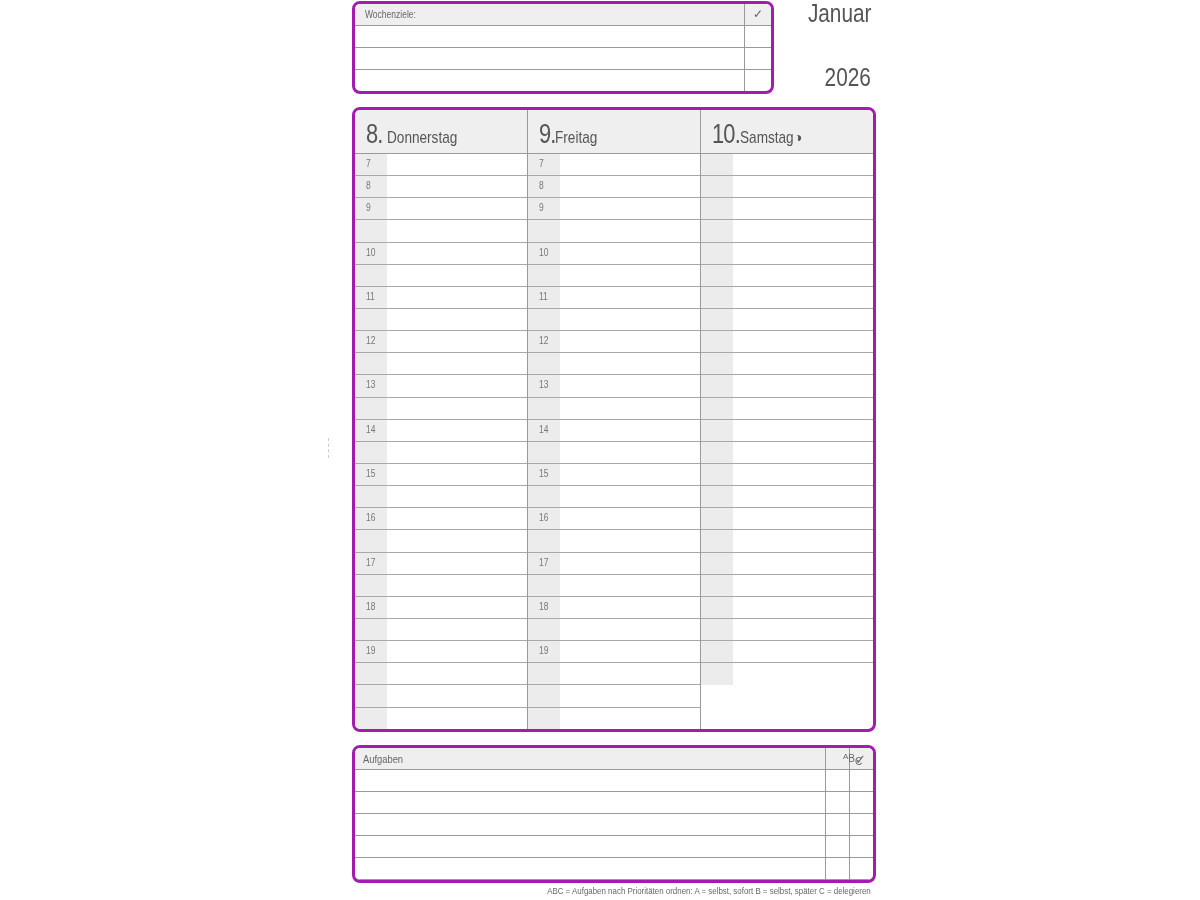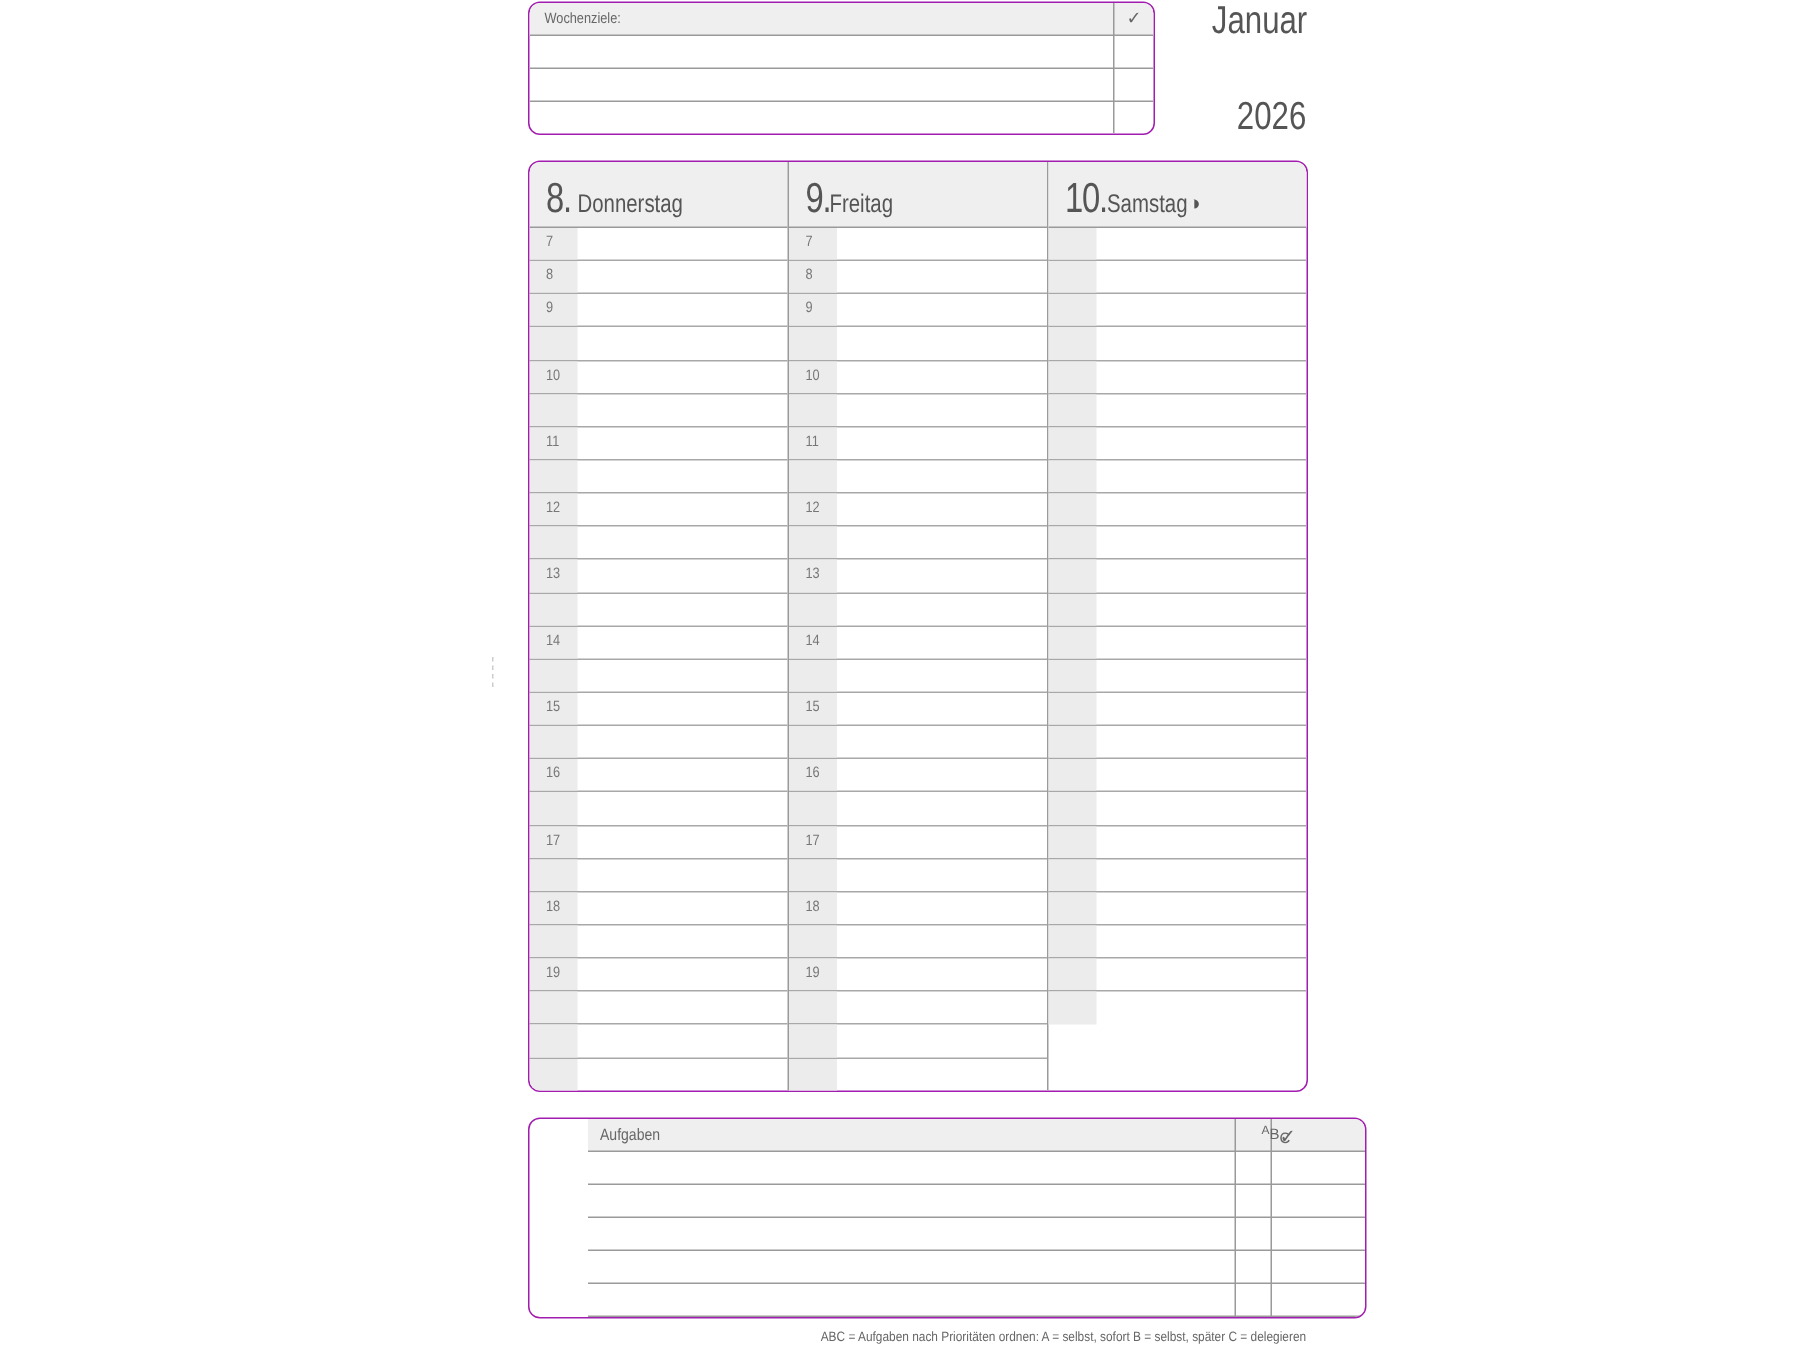--- a/index.html
+++ b/index.html
@@ -1,36 +1,36 @@
 <!DOCTYPE html>
 <html><head>
 <meta charset="utf-8">
 <style>
   html,body{margin:0;padding:0;background:#fff;}
   body{width:1200px;height:900px;position:relative;overflow:hidden;font-family:"Liberation Sans",sans-serif;color:#555;}
-  .box{position:absolute;border:1px solid #a21caf;border-radius:8px;overflow:hidden;background:#fff;}
+  .box{position:absolute;border:3px solid #a21caf;border-radius:8px;overflow:hidden;background:#fff;}
   .goals{left:352px;top:1px;width:416px;height:87px;}
   .goals .hdr{height:21px;background:#efefef;border-bottom:1px solid #9a9a9a;position:relative;}
   .goals .hdr span{position:absolute;left:10px;top:5px;font-size:10px;color:#666;transform:scaleX(0.85);transform-origin:left;}
   .goals .row{height:21px;border-bottom:1px solid #9a9a9a;}
   .goals .row:last-child{border-bottom:none;}
   .goals .chk-col{position:absolute;left:389px;top:0;bottom:0;border-left:1px solid #9a9a9a;width:26px;}
   .goals .chk{position:absolute;left:398px;top:3px;font-size:12px;color:#666;}
   .month{position:absolute;right:329px;top:-2px;font-size:26px;color:#555;transform:scaleX(0.8);transform-origin:right;}
   .year{position:absolute;right:329px;top:62px;font-size:26px;color:#555;transform:scaleX(0.8);transform-origin:right;}
   .cal{left:352px;top:107px;width:518px;height:619px;}
   .col{position:absolute;top:0;bottom:0;width:172px;}
   .col + .col{border-left:1px solid #9a9a9a;}
   .dayhdr{height:44px;background:#efefef;border-bottom:1px solid #9a9a9a;position:relative;box-sizing:border-box;}
   .dayhdr .num{position:absolute;left:11px;top:8px;font-size:28px;color:#555;transform:scaleX(0.78);transform-origin:left;letter-spacing:-1px;}
   .dayhdr .name{position:absolute;top:18px;font-size:17px;color:#555;transform:scaleX(0.8);transform-origin:left;}
   .hrow{height:22.15px;border-bottom:1px solid #a8a8a8;box-sizing:border-box;position:relative;}
   .hrow .gut{position:absolute;left:0;top:0;bottom:0;width:32px;background:#ececec;}
   .hrow .hr{position:absolute;left:11px;top:4px;font-size:10px;color:#777;transform:scaleX(0.85);transform-origin:left;}
-  .tasks{left:352px;top:745px;width:518px;height:132px;padding-left:39px;}
+  .tasks{left:352px;top:745px;width:518px;height:132px;}
   .tasks .hdr{height:22px;background:#efefef;border-bottom:1px solid #9a9a9a;position:relative;box-sizing:border-box;}
   .tasks .hdr .lbl{position:absolute;left:8px;top:5px;font-size:11px;color:#666;transform:scaleX(0.85);transform-origin:left;}
   .tasks .row{height:22px;border-bottom:1px solid #9a9a9a;box-sizing:border-box;}
   .tasks .row:last-child{border-bottom:none;}
   .tasks .vl{position:absolute;top:0;bottom:0;border-left:1px solid #9a9a9a;}
   .abc{position:absolute;left:474px;top:2px;font-size:8px;color:#666;margin-left:14px;}
   .abc b{font-weight:normal;}
   .tchk{position:absolute;left:500px;top:4px;font-size:13px;color:#666;}
   .footnote{position:absolute;right:329px;top:886px;font-size:9px;color:#666;transform:scaleX(0.88);transform-origin:right;white-space:nowrap;}
   .tick{position:absolute;left:328px;top:438px;width:1px;height:20px;border-left:1px dashed #ccc;}

